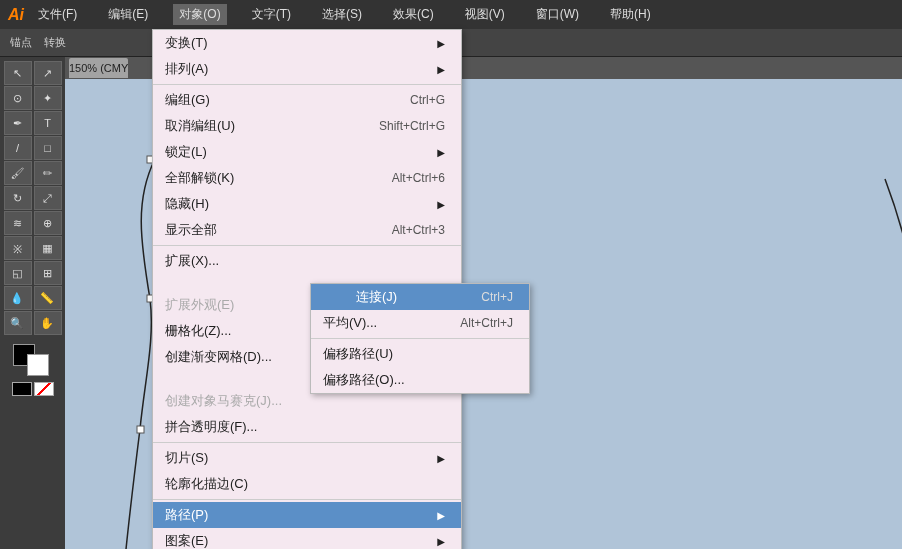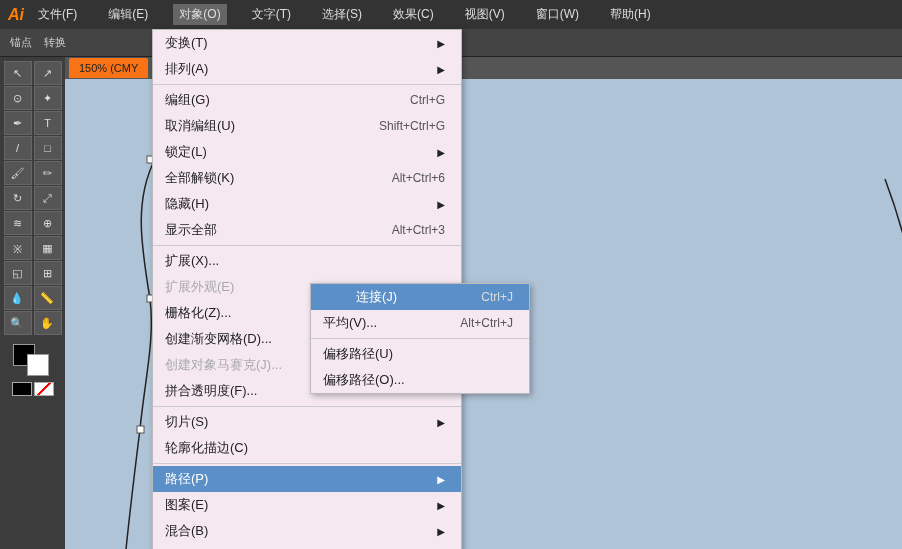--- a/index.html
+++ b/index.html
@@ -101,24 +101,24 @@
     }
     .canvas-tab-bar {
       height: 22px;
       background: #555;
       display: flex;
       align-items: center;
       padding: 0 4px;
       gap: 2px;
     }
     .canvas-tab {
-      background: #f97316;
+      background: #a3a3a3;
       color: #222;
       font-size: 11px;
-      padding: 2px 10px;
+      padding: 2px 0;
       height: 20px;
       display: flex;
       align-items: center;
       border-radius: 2px 2px 0 0;
     }
     .canvas-inner {
       position: absolute;
       top: 22px; left: 0; right: 0; bottom: 0;
       background: #b0c4d8;
     }
@@ -144,21 +144,21 @@
     .menu-item {
       display: flex;
       align-items: center;
       justify-content: space-between;
       padding: 4px 16px 4px 12px;
       color: #222;
       cursor: pointer;
       font-size: 13px;
       white-space: nowrap;
     }
-    .menu-item.disabled { color: #aaa; cursor: default; }
+    .menu-item.disabled { color: #aaa; cursor: default; margin-top: 18px; }
     .menu-item.active, .menu-item.highlighted {
       background: #5b8fc7;
       color: #fff;
     }
     .menu-item .shortcut {
       color: #555;
       font-size: 12px;
       margin-left: 20px;
     }
     .menu-item.active .shortcut, .menu-item.highlighted .shortcut {

